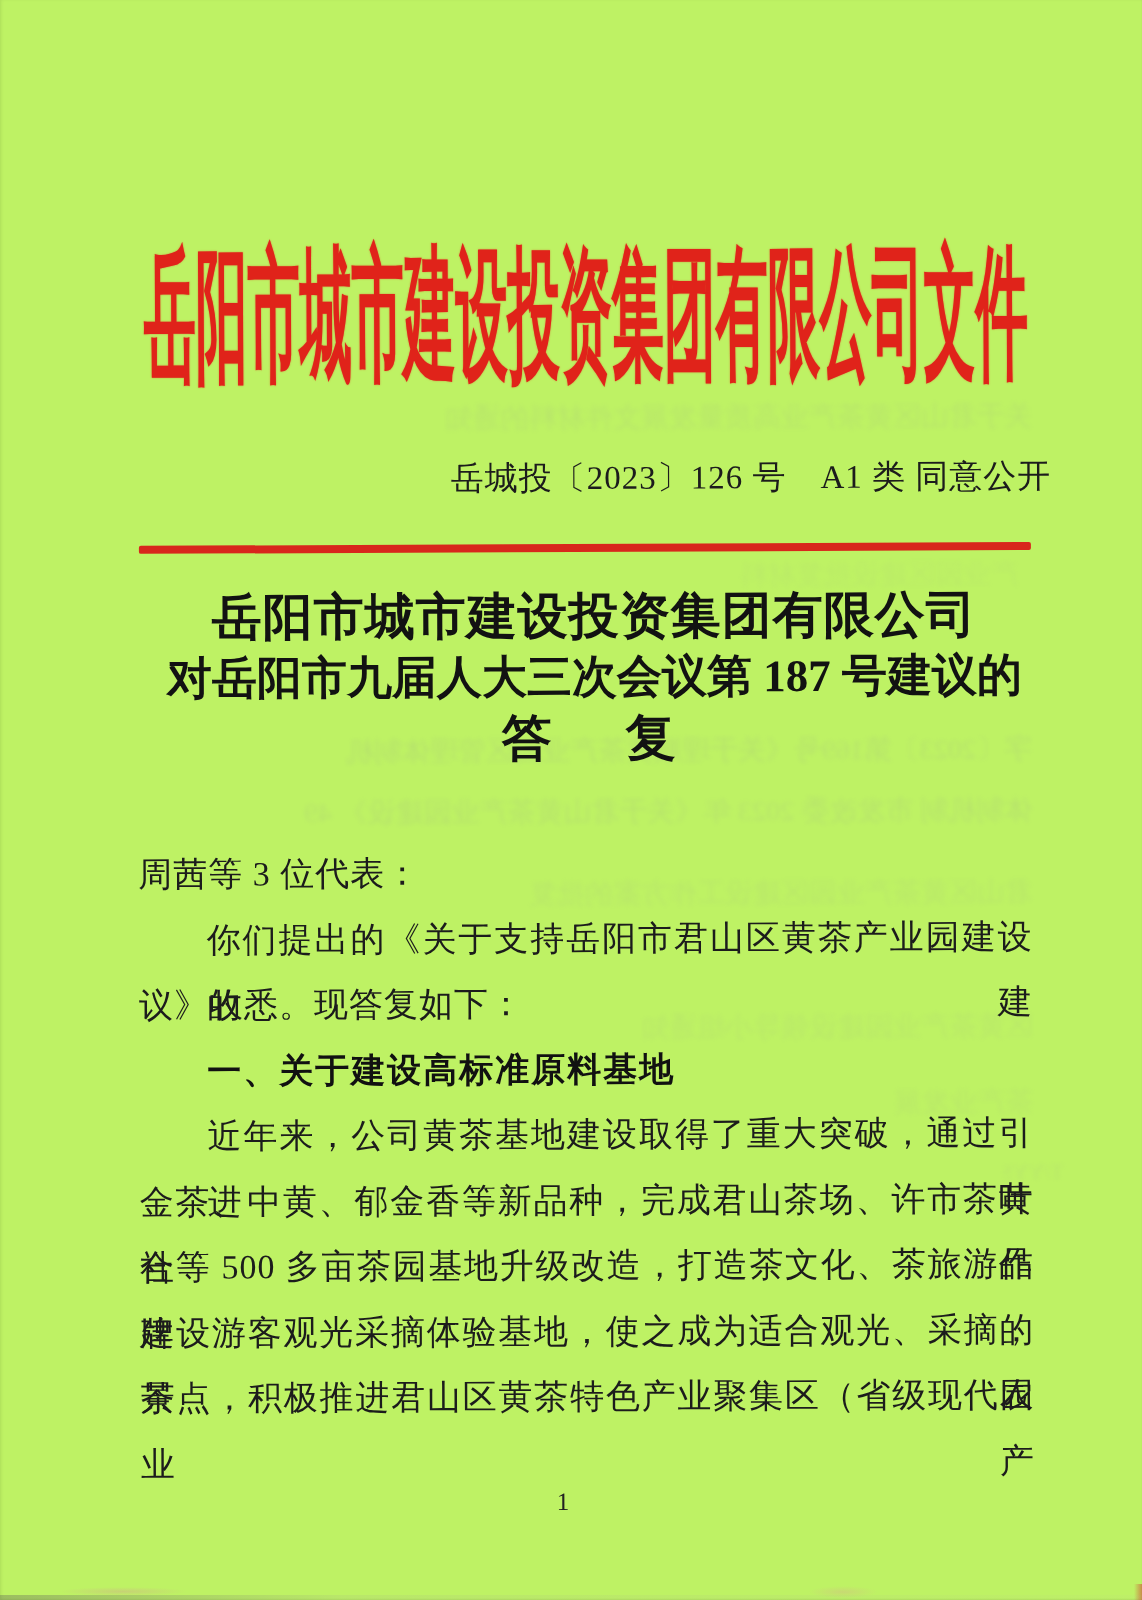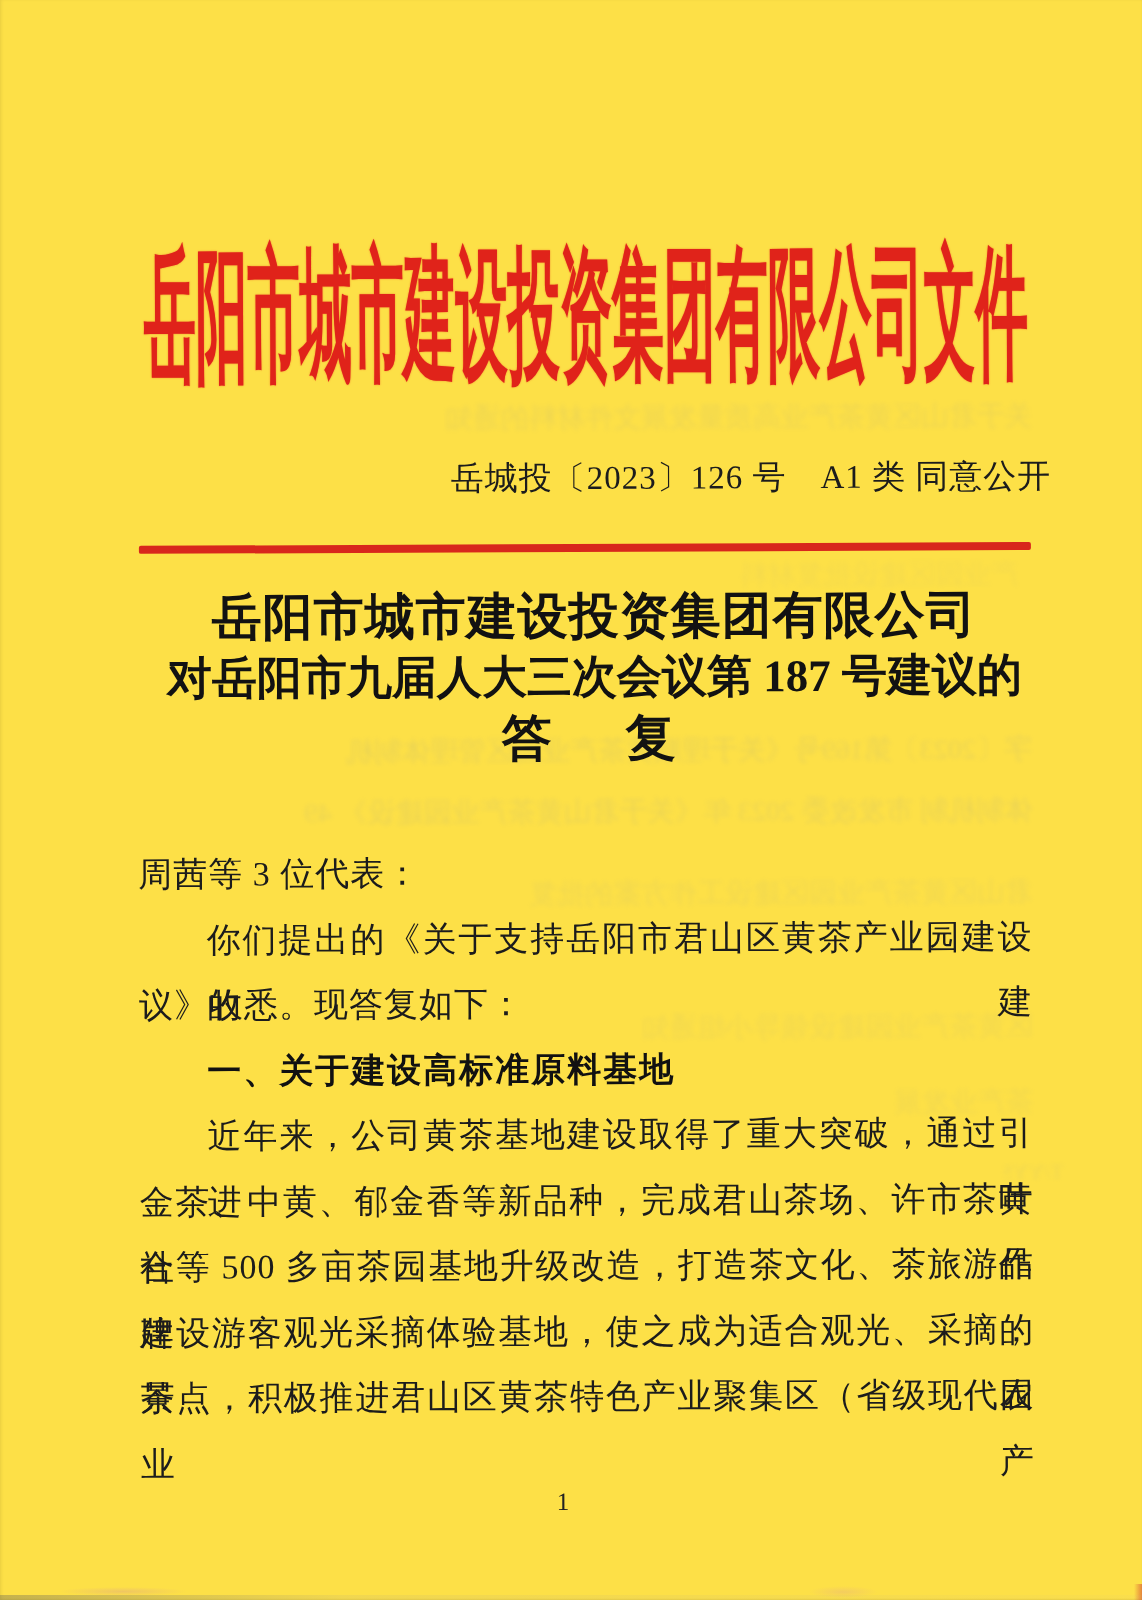--- a/index.html
+++ b/index.html
@@ -1,19 +1,19 @@
 <!DOCTYPE html>
 <html><head>
 <meta charset="utf-8">
 <style>
   html,body{margin:0;padding:0;background:#ffffff;}
   .page{
     position:relative;
     width:1142px;height:1600px;
-    background:#fde047;
+    background:#bef264;
     overflow:hidden;
     font-family:"Liberation Serif","DejaVu Serif",serif;
     box-shadow:inset 2px 0 3px rgba(0,0,0,.05), inset 0 -1px 2px rgba(0,0,0,.06);
   }
   .content{
     position:absolute;inset:0;
     transform:rotate(-0.25deg);
     transform-origin:50% 50%;
   }
   

